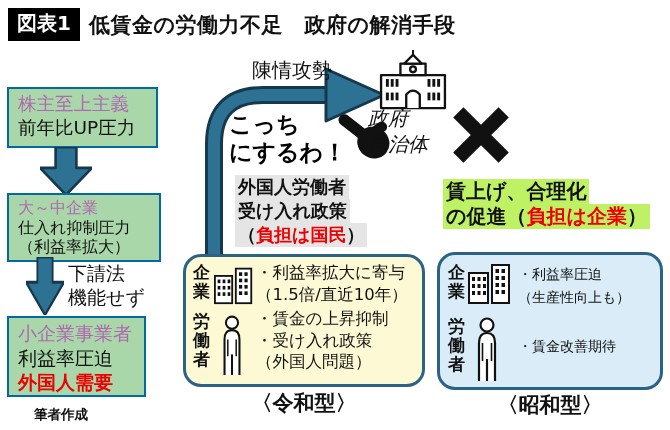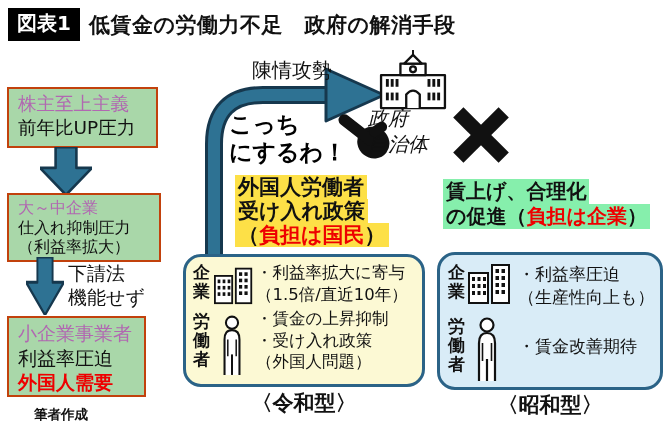--- a/index.html
+++ b/index.html
@@ -5,42 +5,42 @@
   html,body{margin:0;padding:0;background:#fff;}
   body{font-family:"DejaVu Sans","Liberation Sans",sans-serif;color:#111;}
   .canvas{position:relative;width:670px;height:430px;background:#fff;overflow:hidden;
           border-bottom:2px solid #d9d9d9;}
   .abs{position:absolute;}
   
   .title-row{left:8px;top:8px;display:flex;align-items:center;gap:9px;}
   .badge{background:#000;color:#fff;font-weight:700;font-size:20px;padding:2px 9px 4px 9px;}
   .title{font-weight:700;font-size:21px;color:#111;letter-spacing:0.5px;}
   
-  .gbox{background:#a9d7a9;border:2px solid #c2410c;box-sizing:border-box;
+  .gbox{background:#a9d7a9;border:2px solid #0369a1;box-sizing:border-box;
         font-size:18.5px;line-height:1.32;padding:3px 0 12px 9px;}
   .purple{color:#b168b1;}
   .redtext{color:#ee0000;font-weight:700;}
   .arrow-note{font-size:19px;line-height:1.25;color:#111;}
   .credit{font-size:13.5px;font-weight:700;color:#111;margin-left:20px;}
   
   .petition-label{font-size:20px;color:#111;}
   .speech{font-size:23px;font-weight:800;line-height:1.22;color:#000;}
   .gov-label{font-size:20px;line-height:1.28;color:#111;}
   .hl-line{display:table;font-weight:700;padding:0 3px;margin:0;}
-  .hl-yellow .hl-line{background:#fde047;font-size:21px;line-height:24px;}
-  .hl-cyan .hl-line{background:#86efac;font-size:20px;line-height:25px;}
+  .hl-yellow .hl-line{background:#e5e5e5;font-size:18px;line-height:24px;}
+  .hl-cyan .hl-line{background:#bef264;font-size:20px;line-height:25px;}
   .hl-red{color:#ee0000;}
   
   .rbox{box-sizing:border-box;border:3px solid #2b6387;border-radius:18px;}
   .rbox.cream{background:#fcf9d4;}
   .rbox.blue{background:#d9ecf7;}
   .vlabel{width:1.15em;word-break:break-all;line-height:1.12;font-weight:700;
           font-size:17px;color:#111;}
   .bullets{font-size:16.5px;line-height:21.5px;color:#111;white-space:nowrap;}
-  .bullets.big{font-size:17px;line-height:23px;}
+  .bullets.big{font-size:14px;line-height:23px;}
   .caption{font-size:21px;font-weight:700;text-align:center;color:#111;}
 </style>
 </head>
 <body>
 
 <div class="canvas">
 
   <div class="abs title-row">
     <span class="badge">図表1</span>
     <span class="title">低賃金の労働力不足　政府の解消手段</span>

